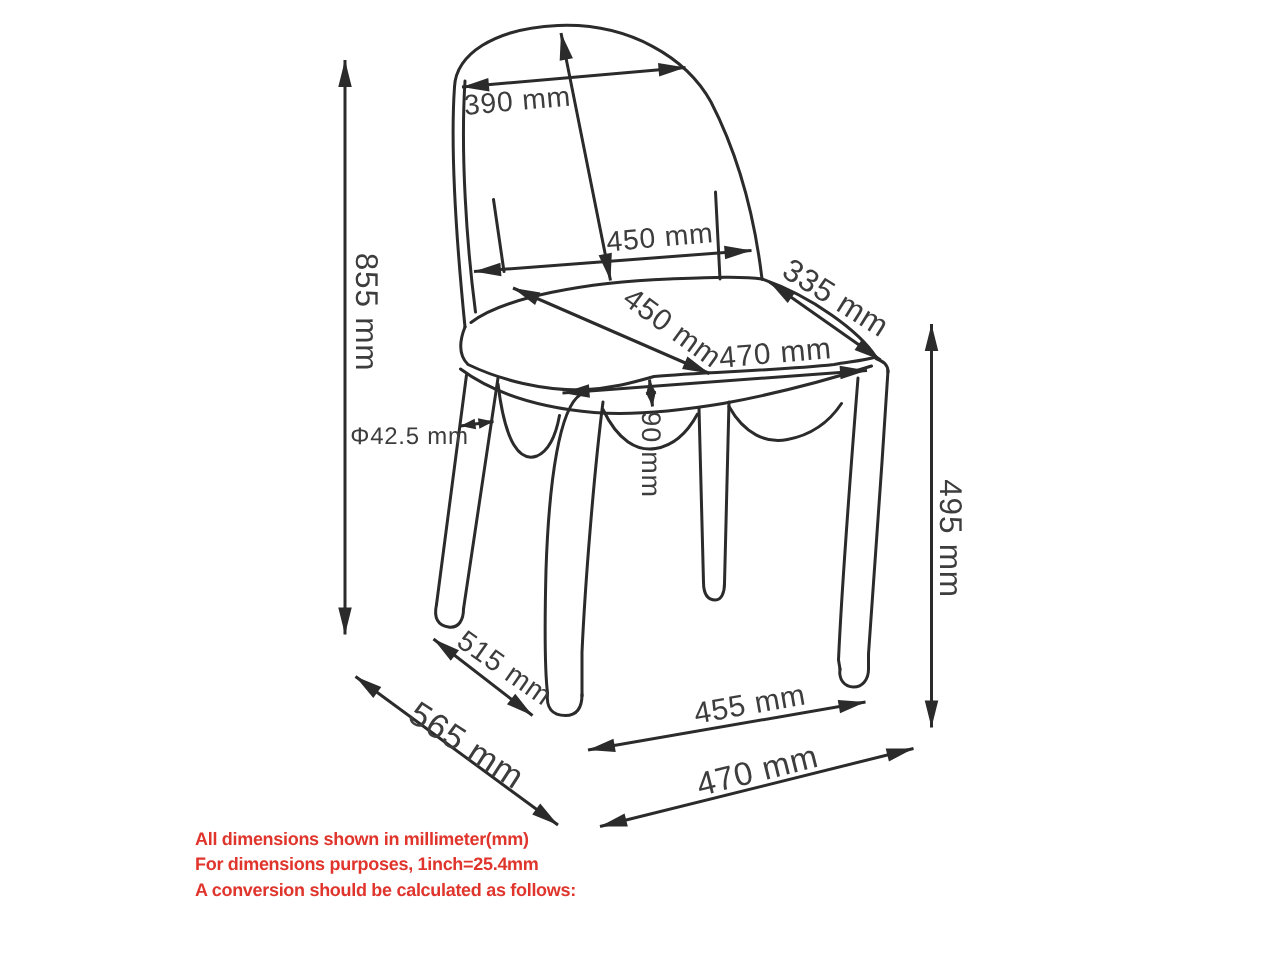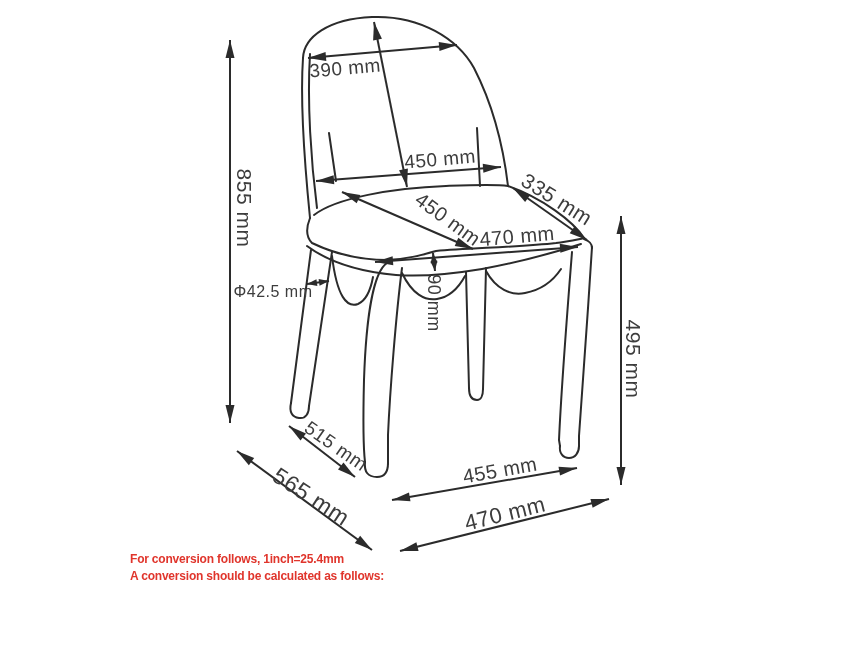--- a/index.html
+++ b/index.html
@@ -109,17 +109,18 @@
   <div class="dim-label" style="left:517px;top:236px;--r:-5deg;font-size:20px;">470 mm</div>
   <div class="dim-label" style="left:434px;top:303px;--r:90deg;font-size:18px;">90 mm</div>
   <div class="dim-label" style="left:273px;top:292px;--r:0deg;font-size:16px;">Φ42.5 mm</div>
   <div class="dim-label" style="left:633px;top:359px;--r:90deg;font-size:21px;">495 mm</div>
   <div class="dim-label" style="left:336px;top:446px;--r:35deg;font-size:19px;">515 mm</div>
   <div class="dim-label" style="left:311px;top:497px;--r:33deg;font-size:23px;">565 mm</div>
   <div class="dim-label" style="left:500px;top:470px;--r:-10deg;font-size:20px;">455 mm</div>
   <div class="dim-label" style="left:505px;top:514px;--r:-14deg;font-size:22px;">470 mm</div>
 
   <div id="note-block">
-    <div>For conversion follows, 1inch=25.4mm</div>
+    <div>All dimensions shown in millimeter(mm)</div>
+    <div>For dimensions purposes, 1inch=25.4mm</div>
     <div>A conversion should be calculated as follows:</div>
   </div>
 
 </div>
 
 </body></html>

